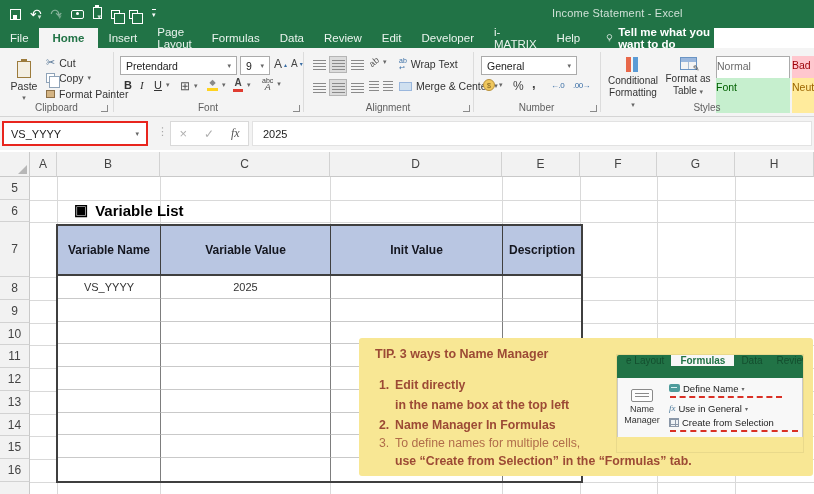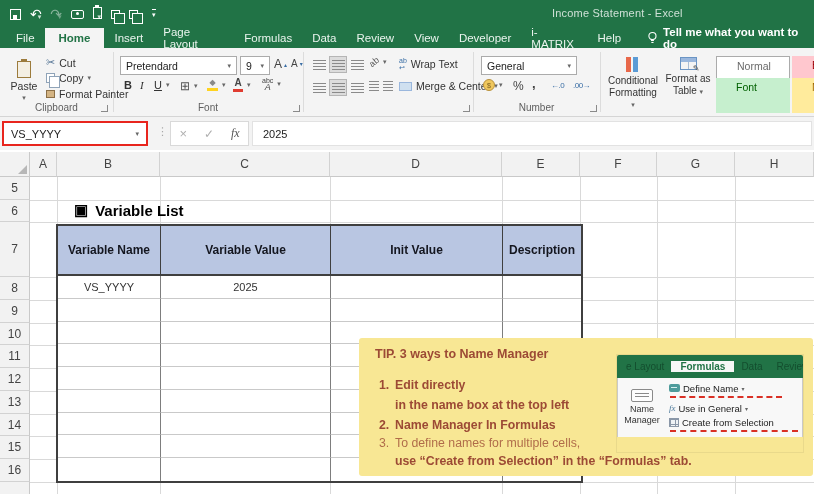--- a/index.html
+++ b/index.html
@@ -19,22 +19,22 @@
   .qcam { width:13px; height:9px; border:1.5px solid #fff; border-radius:2px; position:relative; display:inline-block; }
   .qcam::after { content:""; position:absolute; left:4px; top:1.5px; width:3px; height:3px; border-radius:50%; background:#fff; }
   .qclip { width:9px; height:12px; border:1.5px solid #fff; position:relative; display:inline-block; }
   .qclip::after { content:""; position:absolute; left:1px; top:-3px; width:4px; height:2px; background:#fff; }
   .qsq { width:9px; height:9px; border:1.5px solid #fff; position:relative; display:inline-block; }
   .qsq::after { content:""; position:absolute; left:2px; top:2px; width:9px; height:9px; border:1.5px solid #fff; background:var(--green); }
   .qmore { display:inline-block; border-top:1.5px solid #fff; padding-top:1px; font-size:7px; color:#fff; }
   .win-title { position:absolute; left:552px; top:7px; font-size:11px; color:#cfe0d6; letter-spacing:.2px; }
 
   
-  .menubar { position:absolute; left:0; top:28px; width:814px; height:20px; background:var(--green);
-             display:flex; align-items:stretch; padding-left:6px; }
+  .menubar { position:absolute; left:0; top:28px; width:714px; height:20px; background:var(--green);
+             display:flex; align-items:stretch; }
   .mtab { padding:0 10px; font-size:11.5px; color:#eaf4ee; display:flex; align-items:center; cursor:default; }
   .mtab.active { background:#f4f4f4; color:var(--green); font-weight:bold; padding:0 14px; }
   .tellme { margin-left:16px; display:flex; align-items:center; gap:5px; color:#fff; font-size:11.5px; font-weight:bold; }
   .bulb { width:11px; height:14px; }
 
   
   .ribbon { position:absolute; left:0; top:48px; width:814px; height:69px; background:#f4f4f4;
             border-bottom:1px solid #d5d5d5; overflow:hidden; font-size:10.5px; color:#333; }
   .gdiv { position:absolute; top:4px; height:60px; width:1px; background:#dcdcdc; }
   .glabel { position:absolute; top:54px; font-size:10px; color:#5f5f5f; text-align:center; }
@@ -69,21 +69,21 @@
   .decic { font-size:8px; color:#3a6ea5; letter-spacing:-.5px; }
   .cfic { width:15px; height:15px; display:inline-flex; gap:2px; }
   .cfic i { width:5px; background:#e8684a; } .cfic i+i { background:#5b9bd5; }
   .ftic { width:17px; height:13px; border:1px solid #6a94c4; background:
           linear-gradient(#9ab7dd 0 4px, transparent 4px),
           linear-gradient(to right,transparent 7px,#aabdd4 7px 8px,transparent 8px); position:relative; }
   .ftic::after { content:"\270E"; position:absolute; right:-4px; bottom:-4px; font-size:8px; color:#555; }
   .bigbtn { position:absolute; top:5px; width:54px; height:58px; display:flex; flex-direction:column; align-items:center;
             justify-content:flex-start; gap:3px; text-align:center; font-size:10px; line-height:1.15; color:#333; padding-top:4px; }
   .gallery { position:absolute; left:716px; top:8px; width:98px; height:44px; }
-  .gcell { position:absolute; width:74px; height:35px; font-size:10.5px; line-height:19px; padding-left:20px; overflow:hidden; }
+  .gcell { position:absolute; width:74px; height:35px; font-size:10.5px; line-height:19px; padding-left:0; overflow:hidden; }
   .wrapic { display:inline-flex; flex-direction:column; line-height:1; font-size:7px; color:#3a6ea5; }
   .mrgic { width:13px; height:9px; border:1px solid #9ab7dd; background:#cfe0f0; display:inline-block; }
   .orient { display:inline-block; transform:rotate(-40deg); font-size:9px; color:#555; }
 
   
   .fxrow { position:absolute; left:0; top:117px; width:814px; height:33px; background:#f3f3f3; }
   .namebox { position:absolute; left:2px; top:4px; width:146px; height:25px; background:#fff;
              border:2px solid var(--red); display:flex; align-items:center; justify-content:space-between;
              padding:0 7px; font-size:11px; color:#222; }
   .dots { position:absolute; left:157px; top:8px; color:#a8a8a8; font-size:11px; }
@@ -125,21 +125,21 @@
   .tip { position:absolute; left:359px; top:338px; width:454px; height:138px; background:var(--tipbg);
          border-radius:3px; z-index:5; color:var(--tiptx); }
   .tip-title { position:absolute; left:16px; top:9px; font-size:12.5px; font-weight:bold; }
   .tip-line { position:absolute; left:20px; font-size:12.3px; font-weight:bold; white-space:nowrap; }
   .tip-line .tnum { display:inline-block; width:16px; }
   .tip-line.light { font-weight:normal; opacity:.78; }
   .t0{top:40px;} .t1{top:60px;} .t2{top:80px;} .t3{top:98px;} .t4{top:116px;}
 
   
   .mini { position:absolute; left:258px; top:17px; width:186px; height:97px; box-shadow:0 0 0 1px rgba(0,0,0,.06); }
-  .mini-tabs { height:23px; background:var(--green); border-radius:2px 2px 0 0; display:flex; align-items:center;
+  .mini-tabs { height:23px; background:var(--green); border-radius:2px 2px 0 0; display:flex; align-items:flex-start;
                padding-left:2px; overflow:hidden; font-size:10px; }
   .mini-tab { display:flex; align-items:center; padding:0 7px; color:rgba(0,30,15,.45); white-space:nowrap; }
   .mini-tab.on { background:#f7f7f7; color:var(--green); font-weight:bold; padding:0 9px; }
   .mini-body { height:59px; background:#f8f8f8; border-left:1px solid #c9c9c9; border-right:1px solid #c9c9c9;
                display:flex; }
   .nm { width:50px; display:flex; flex-direction:column; align-items:center; justify-content:center; gap:1px;
         font-size:9px; color:#333; line-height:1.1; }
   .nmicon { width:22px; height:13px; border:1px solid #8a8a8a; background:#fdfdfd; border-radius:2px; position:relative; margin-bottom:2px; }
   .nmicon::after { content:""; position:absolute; left:3px; top:3px; right:3px; height:1px; background:#8a8a8a;
                    box-shadow:0 3px 0 #8a8a8a; }
@@ -178,21 +178,21 @@
 
   <div class="menubar">
     <div style="display:flex;">
         <div class="mtab">File</div>
         <div class="mtab active">Home</div>
         <div class="mtab">Insert</div>
         <div class="mtab">Page Layout</div>
         <div class="mtab">Formulas</div>
         <div class="mtab">Data</div>
         <div class="mtab">Review</div>
-        <div class="mtab">View</div>
+        <div class="mtab">Edit</div>
         <div class="mtab">Developer</div>
         <div class="mtab">i-MATRIX</div>
         <div class="mtab">Help</div>
       </div>
     <div class="tellme">
       <svg class="bulb" viewBox="0 0 11 14">
         <circle cx="5.5" cy="5" r="3.6" fill="none" stroke="#fff" stroke-width="1.1"></circle>
         <line x1="4" y1="9.5" x2="7" y2="9.5" stroke="#fff" stroke-width="1.1"></line>
         <line x1="4.4" y1="11.5" x2="6.6" y2="11.5" stroke="#fff" stroke-width="1.1"></line>
       </svg>
@@ -313,20 +313,21 @@
     </div>
     <div class="rbtn" style="left:369px; top:33px; gap:4px">
       <span class="ibars" style="width:10px"></span>
       <span class="ibars" style="width:10px"></span>
     </div>
     <div class="rbtn" style="left:399px; top:32px">
       <span class="mrgic"></span>
       <span>Merge &amp; Center</span>
       <span class="caret">▾</span>
     </div>
+    <div class="glabel" style="left:303px; width:170px">Alignment</div>
     <div class="launcher" style="left:463px"></div>
 
     <div class="combo" style="left:481px; top:8px; width:96px">
       <span>General</span>
       <span class="caret">▾</span>
     </div>
     <div class="rbtn" style="left:483px; top:31px">
       <span class="coin">$</span>
       <span class="caret">▾</span>
     </div>
@@ -357,20 +358,21 @@
       <span class="ftic"></span>
       <span><span>Format as</span><br>
       <span>Table</span> <span class="caret">▾</span></span>
     </div>
     <div class="gallery">
         <div class="gcell" style="left: 0px; top: 0px; background: rgb(255, 255, 255); color: rgb(106, 106, 106); border: 1px solid rgb(171, 171, 171);">Normal</div>
         <div class="gcell" style="left: 76px; top: 0px; background: rgb(255, 199, 206); color: rgb(156, 0, 6);">Bad</div>
         <div class="gcell" style="left: 0px; top: 22px; background: rgb(198, 239, 206); color: rgb(0, 97, 0);">Font</div>
         <div class="gcell" style="left: 76px; top: 22px; background: rgb(255, 235, 156); color: rgb(156, 101, 0);">Neutral</div>
       </div>
+    <div class="glabel" style="left:600px; width:214px">Styles</div>
   </div>
 
   <div class="fxrow">
     <div class="namebox">
       <span>VS_YYYY</span>
       <span class="caret">▾</span>
     </div>
     <div class="dots">⋮</div>
     <div class="fxgroup">
       <span class="x">×</span>

